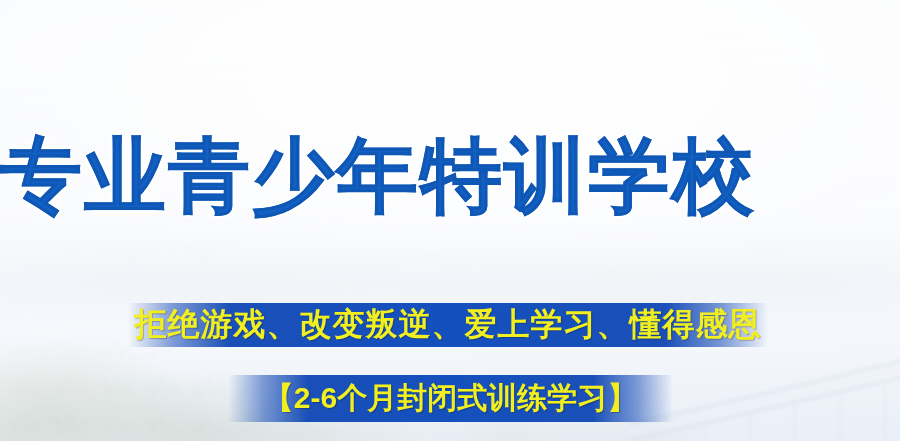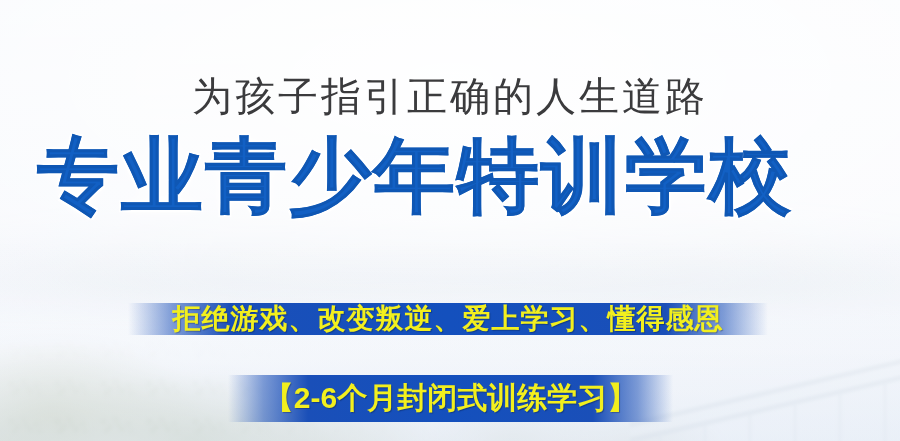--- a/index.html
+++ b/index.html
@@ -148,41 +148,40 @@
     white-space: nowrap;
     
     text-shadow:
       0 0 4px #ffffff,
       0 0 8px #ffffff,
       2px 2px 0 #ffffff,
      -2px -2px 0 #ffffff,
       2px -2px 0 #ffffff,
      -2px  2px 0 #ffffff,
       0 0 16px rgba(255,255,255,0.95);
-    padding-left: 37px;
     -webkit-text-stroke: 0.5px #0f57b4;
   }
 
   .ribbon {
     position: absolute;
     display: flex;
     align-items: center;
     justify-content: center;
     color: #f2ef1e;
     font-weight: 700;
     white-space: nowrap;
     text-shadow: 1px 1px 1px rgba(0,0,0,0.25);
   }
 
   #ribbon-goals {
     left: 128px;
     top: 303px;
     width: 640px;
-    height: 32px;
-    font-size: 28px;
+    height: 44px;
+    font-size: 32px;
     letter-spacing: 1px;
     background: linear-gradient(to right,
         rgba(26,79,184,0.00) 0%,
         rgba(26,79,184,0.55) 7%,
         #1a4fb8 16%,
         #1450bd 50%,
         #1a4fb8 84%,
         rgba(26,79,184,0.55) 93%,
         rgba(26,79,184,0.00) 100%);
   }
@@ -230,21 +229,20 @@
       </g>
       <line x1="-10" y1="104" x2="300" y2="32" stroke="#e6edf4" stroke-width="7" opacity="0.85"></line>
     </svg>
   </div>
 
   <div class="bg-layer bg-fog"></div>
   <div class="bg-layer bg-haze"></div>
 
   <div class="content">
 
-    <div id="subtitle">为孩子指引正确的人生道路</div>
 
     <div id="headline">专业青少年特训学校</div>
 
     <div id="ribbon-goals" class="ribbon">
       <span>拒绝游戏、改变叛逆、爱上学习、懂得感恩</span>
     </div>
 
     <div id="ribbon-duration" class="ribbon">
       <span>【2-6个月封闭式训练学习】</span>
     </div>

